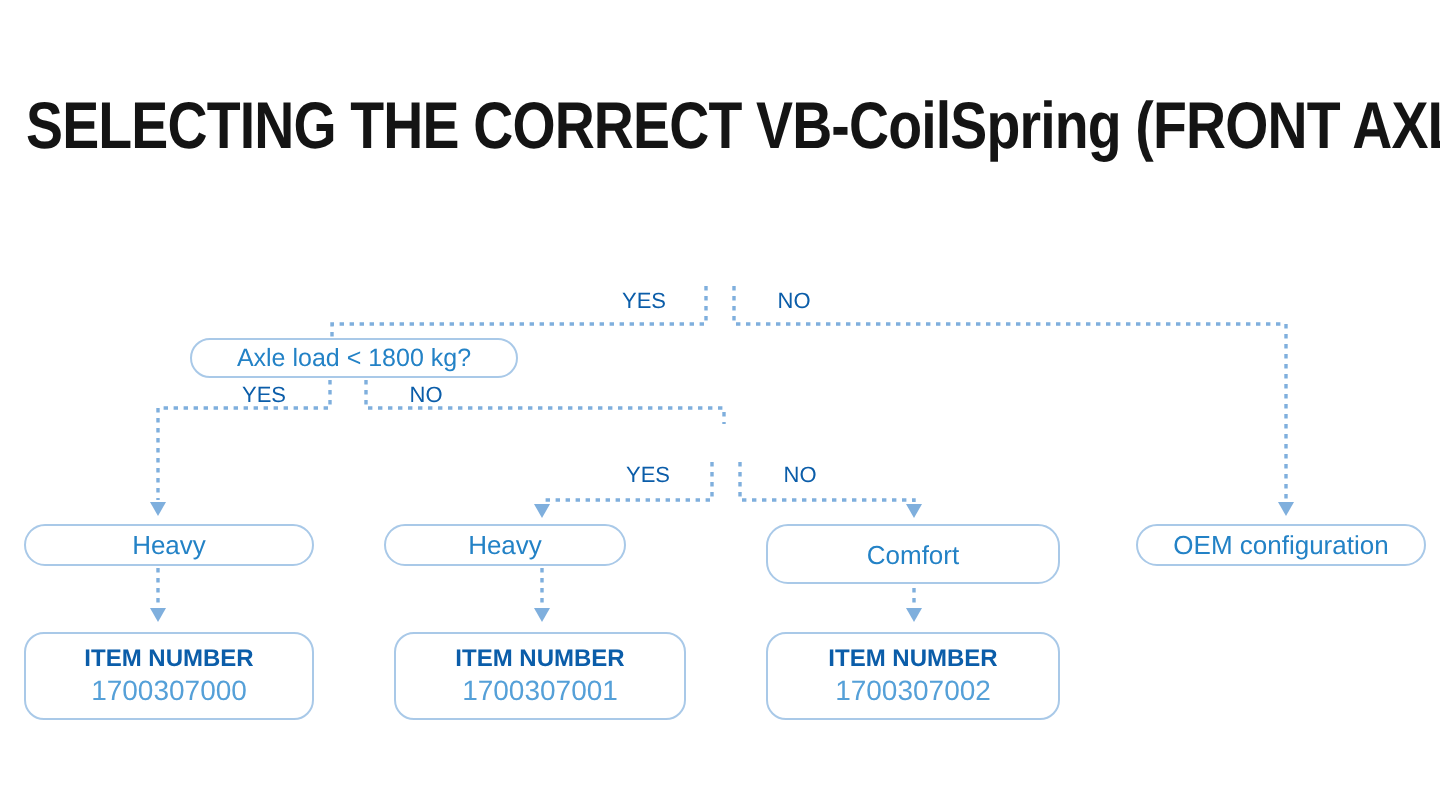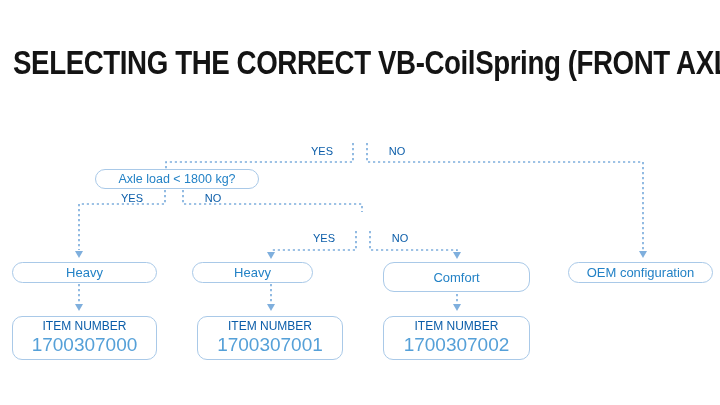--- a/index.html
+++ b/index.html
@@ -26,22 +26,22 @@
   .ynlabel{
     position:absolute;font-size:11px;font-weight:normal;color:var(--label-blue);
     transform:translateX(-50%);white-space:nowrap;
   }
   .itembox{
     position:absolute;height:44px;border:1.6px solid var(--box-border);
     border-radius:10px;background:#fff;box-sizing:border-box;
     display:flex;flex-direction:column;align-items:center;justify-content:center;
     gap:1px;
   }
-  .itembox .ilabel{font-size:12px;font-weight:normal;color:var(--label-blue);line-height:1.1;}
-  .itembox .inum{font-size:19px;color:var(--number-blue);line-height:1.15;}
+  .itembox .ilabel{font-size:12px;font-weight:bold;color:var(--label-blue);line-height:1.1;}
+  .itembox .inum{font-size:14px;color:var(--number-blue);line-height:1.15;}
 </style>
 </head>
 <body>
 
 <div class="stage">
 
   <div class="title">SELECTING THE CORRECT VB-CoilSpring (FRONT AXLE)</div>
 
   <svg class="connectors" width="720" height="405" viewBox="0 0 720 405" fill="none" stroke="#7fafdd" stroke-width="1.7" stroke-dasharray="2.2 2.8">
 

